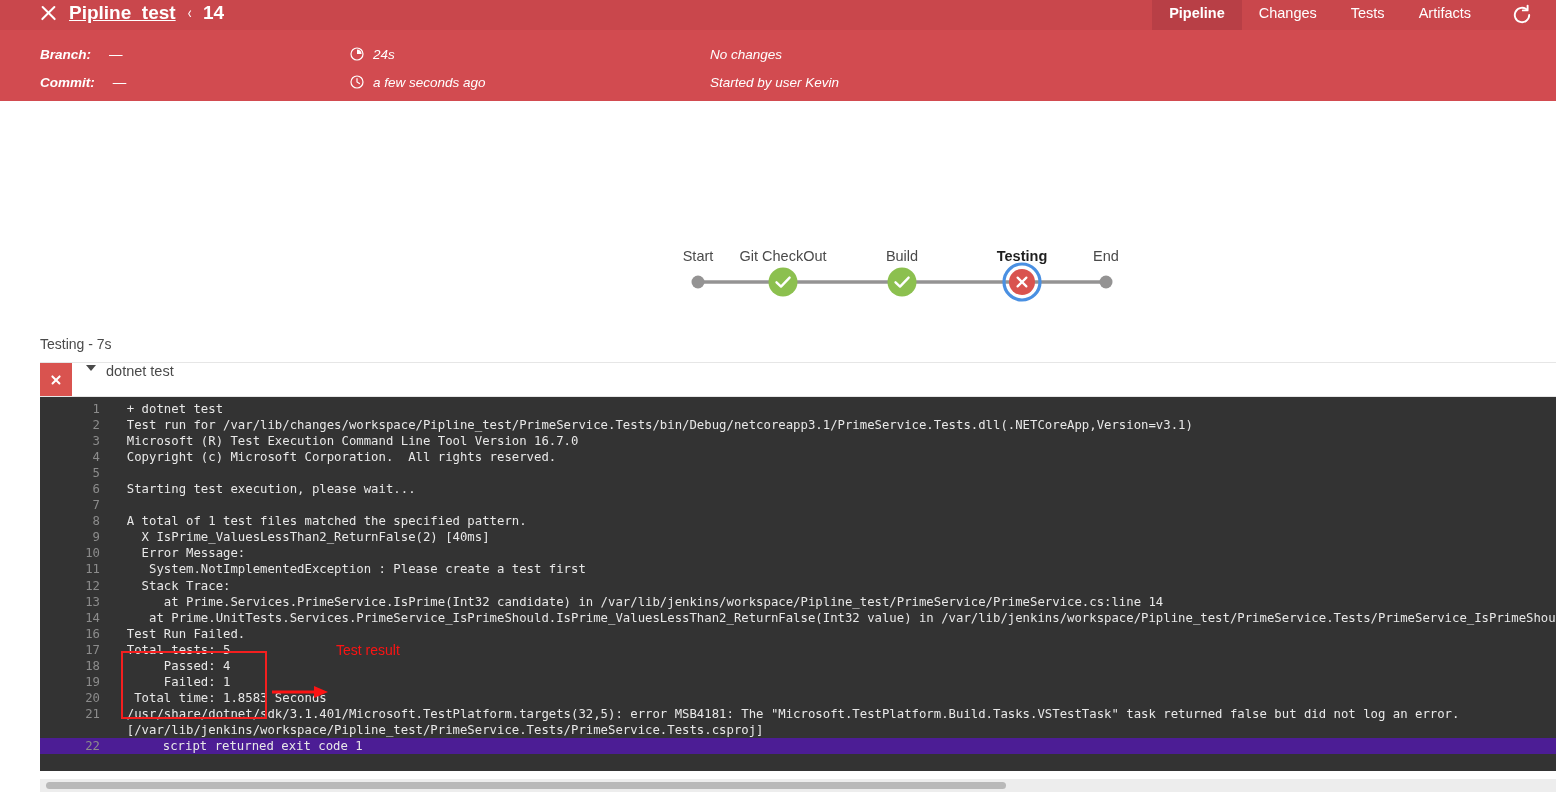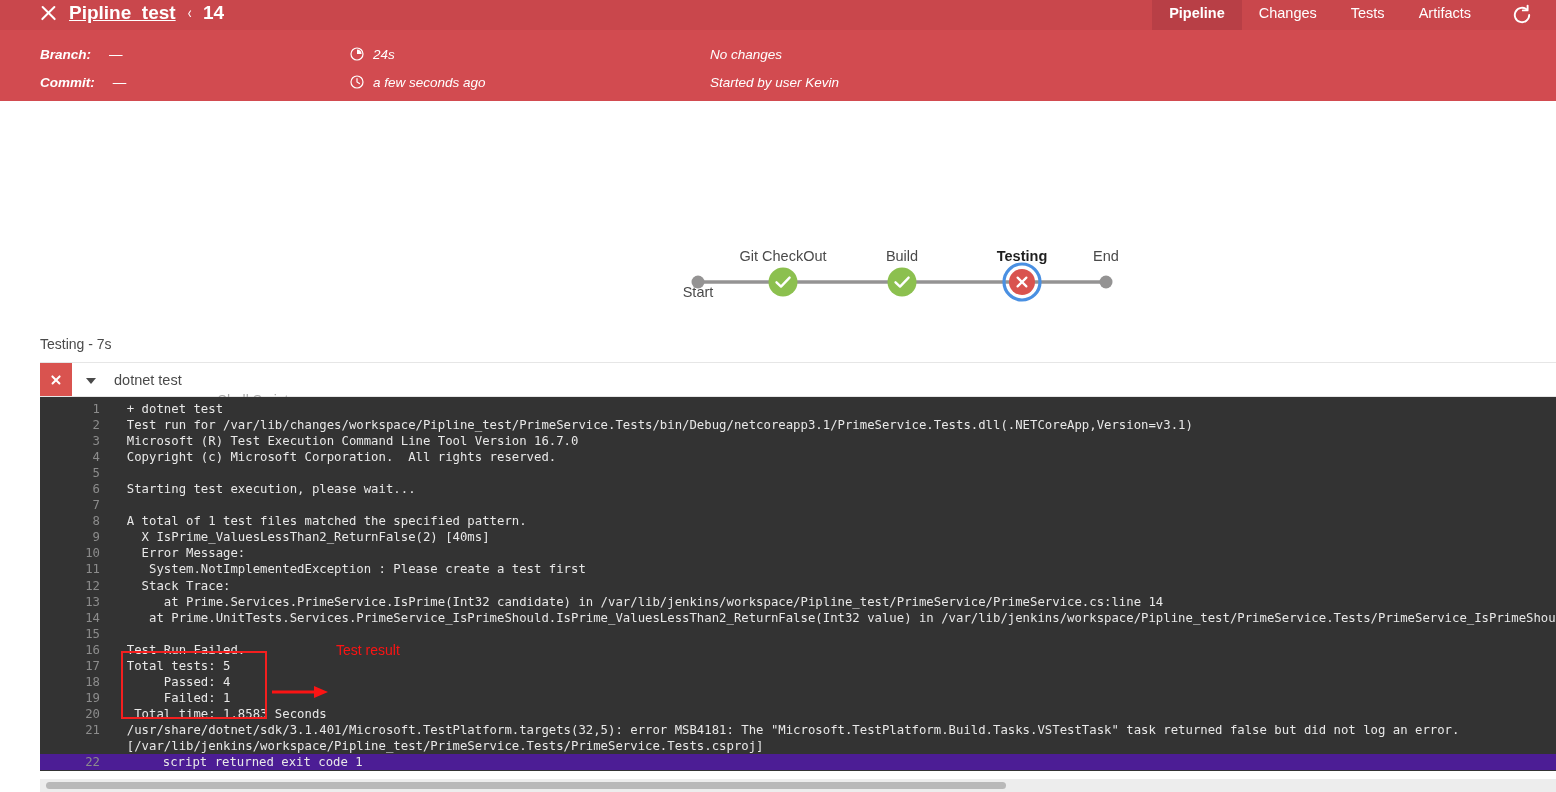--- a/index.html
+++ b/index.html
@@ -137,21 +137,21 @@
   }
   .step-x { width: 12px; height: 12px; position: relative; }
   .step-x::before, .step-x::after {
     content: ""; position: absolute; left: 0; top: 5px;
     width: 12px; height: 1.8px; background: #fff; border-radius: 1px;
   }
   .step-x::before { transform: rotate(45deg); }
   .step-x::after  { transform: rotate(-45deg); }
 
   .step-title-wrap {
-    display: flex; align-items: center; gap: 18px;
+    display: flex; align-items: flex-start; gap: 10px;
     padding-left: 14px;
     cursor: pointer;
   }
   .chev-down {
     width: 0; height: 0;
     border-left: 5px solid transparent;
     border-right: 5px solid transparent;
     border-top: 6px solid #4a4a4a;
     margin-top: 2px;
   }
@@ -314,21 +314,21 @@
 
     <g>
       <circle cx="1022" cy="181" r="18" fill="none" stroke="#4a90e2" stroke-width="3.2"></circle>
       <circle cx="1022" cy="181" r="13" fill="#d9534f"></circle>
       <path d="M1017.6 176.6 L1026.4 185.4 M1026.4 176.6 L1017.6 185.4" stroke="#fff" stroke-width="2.2" stroke-linecap="round"></path>
     </g>
 
     <circle cx="1106" cy="181" r="6.5" fill="#949393"></circle>
   </svg>
 
-  <div class="stage-label" style="left:698px; top:147px;margin-top:36px;">Start</div>
+  <div class="stage-label" style="left:698px; top:147px;">Start</div>
   <div class="stage-label" style="left:783px; top:147px;">Git CheckOut</div>
   <div class="stage-label" style="left:902px; top:147px;">Build</div>
   <div class="stage-label selected" style="left:1022px; top:147px;">Testing</div>
   <div class="stage-label" style="left:1106px; top:147px;">End</div>
 </div>
 
 <div class="step-block">
   <div class="stage-heading">Testing - 7s</div>
 
   <div class="step-head">
@@ -350,21 +350,20 @@
       <div class="log-line"><span class="ln">5</span><span class="lt"></span></div>
       <div class="log-line"><span class="ln">6</span><span class="lt">  Starting test execution, please wait...</span></div>
       <div class="log-line"><span class="ln">7</span><span class="lt"></span></div>
       <div class="log-line"><span class="ln">8</span><span class="lt">  A total of 1 test files matched the specified pattern.</span></div>
       <div class="log-line"><span class="ln">9</span><span class="lt">    X IsPrime_ValuesLessThan2_ReturnFalse(2) [40ms]</span></div>
       <div class="log-line"><span class="ln">10</span><span class="lt">    Error Message:</span></div>
       <div class="log-line"><span class="ln">11</span><span class="lt">     System.NotImplementedException : Please create a test first</span></div>
       <div class="log-line"><span class="ln">12</span><span class="lt">    Stack Trace:</span></div>
       <div class="log-line"><span class="ln">13</span><span class="lt">       at Prime.Services.PrimeService.IsPrime(Int32 candidate) in /var/lib/jenkins/workspace/Pipline_test/PrimeService/PrimeService.cs:line 14</span></div>
       <div class="log-line"><span class="ln">14</span><span class="lt">     at Prime.UnitTests.Services.PrimeService_IsPrimeShould.IsPrime_ValuesLessThan2_ReturnFalse(Int32 value) in /var/lib/jenkins/workspace/Pipline_test/PrimeService.Tests/PrimeService_IsPrimeShould.cs:line 31</span></div>
-      <div class="log-line"><span class="ln">15</span><span class="lt"></span></div>
       <div class="log-line"><span class="ln">16</span><span class="lt">  Test Run Failed.</span></div>
       <div class="log-line"><span class="ln">17</span><span class="lt">  Total tests: 5</span></div>
       <div class="log-line"><span class="ln">18</span><span class="lt">       Passed: 4</span></div>
       <div class="log-line"><span class="ln">19</span><span class="lt">       Failed: 1</span></div>
       <div class="log-line"><span class="ln">20</span><span class="lt">   Total time: 1.8583 Seconds</span></div>
       <div class="log-line"><span class="ln">21</span><span class="lt">  /usr/share/dotnet/sdk/3.1.401/Microsoft.TestPlatform.targets(32,5): error MSB4181: The "Microsoft.TestPlatform.Build.Tasks.VSTestTask" task returned false but did not log an error.</span></div>
       <div class="log-line"><span class="ln"></span><span class="lt">  [/var/lib/jenkins/workspace/Pipline_test/PrimeService.Tests/PrimeService.Tests.csproj]</span></div>
       <div class="log-line hl"><span class="ln">22</span><span class="lt">  script returned exit code 1</span></div>
     </div>
 </div>

